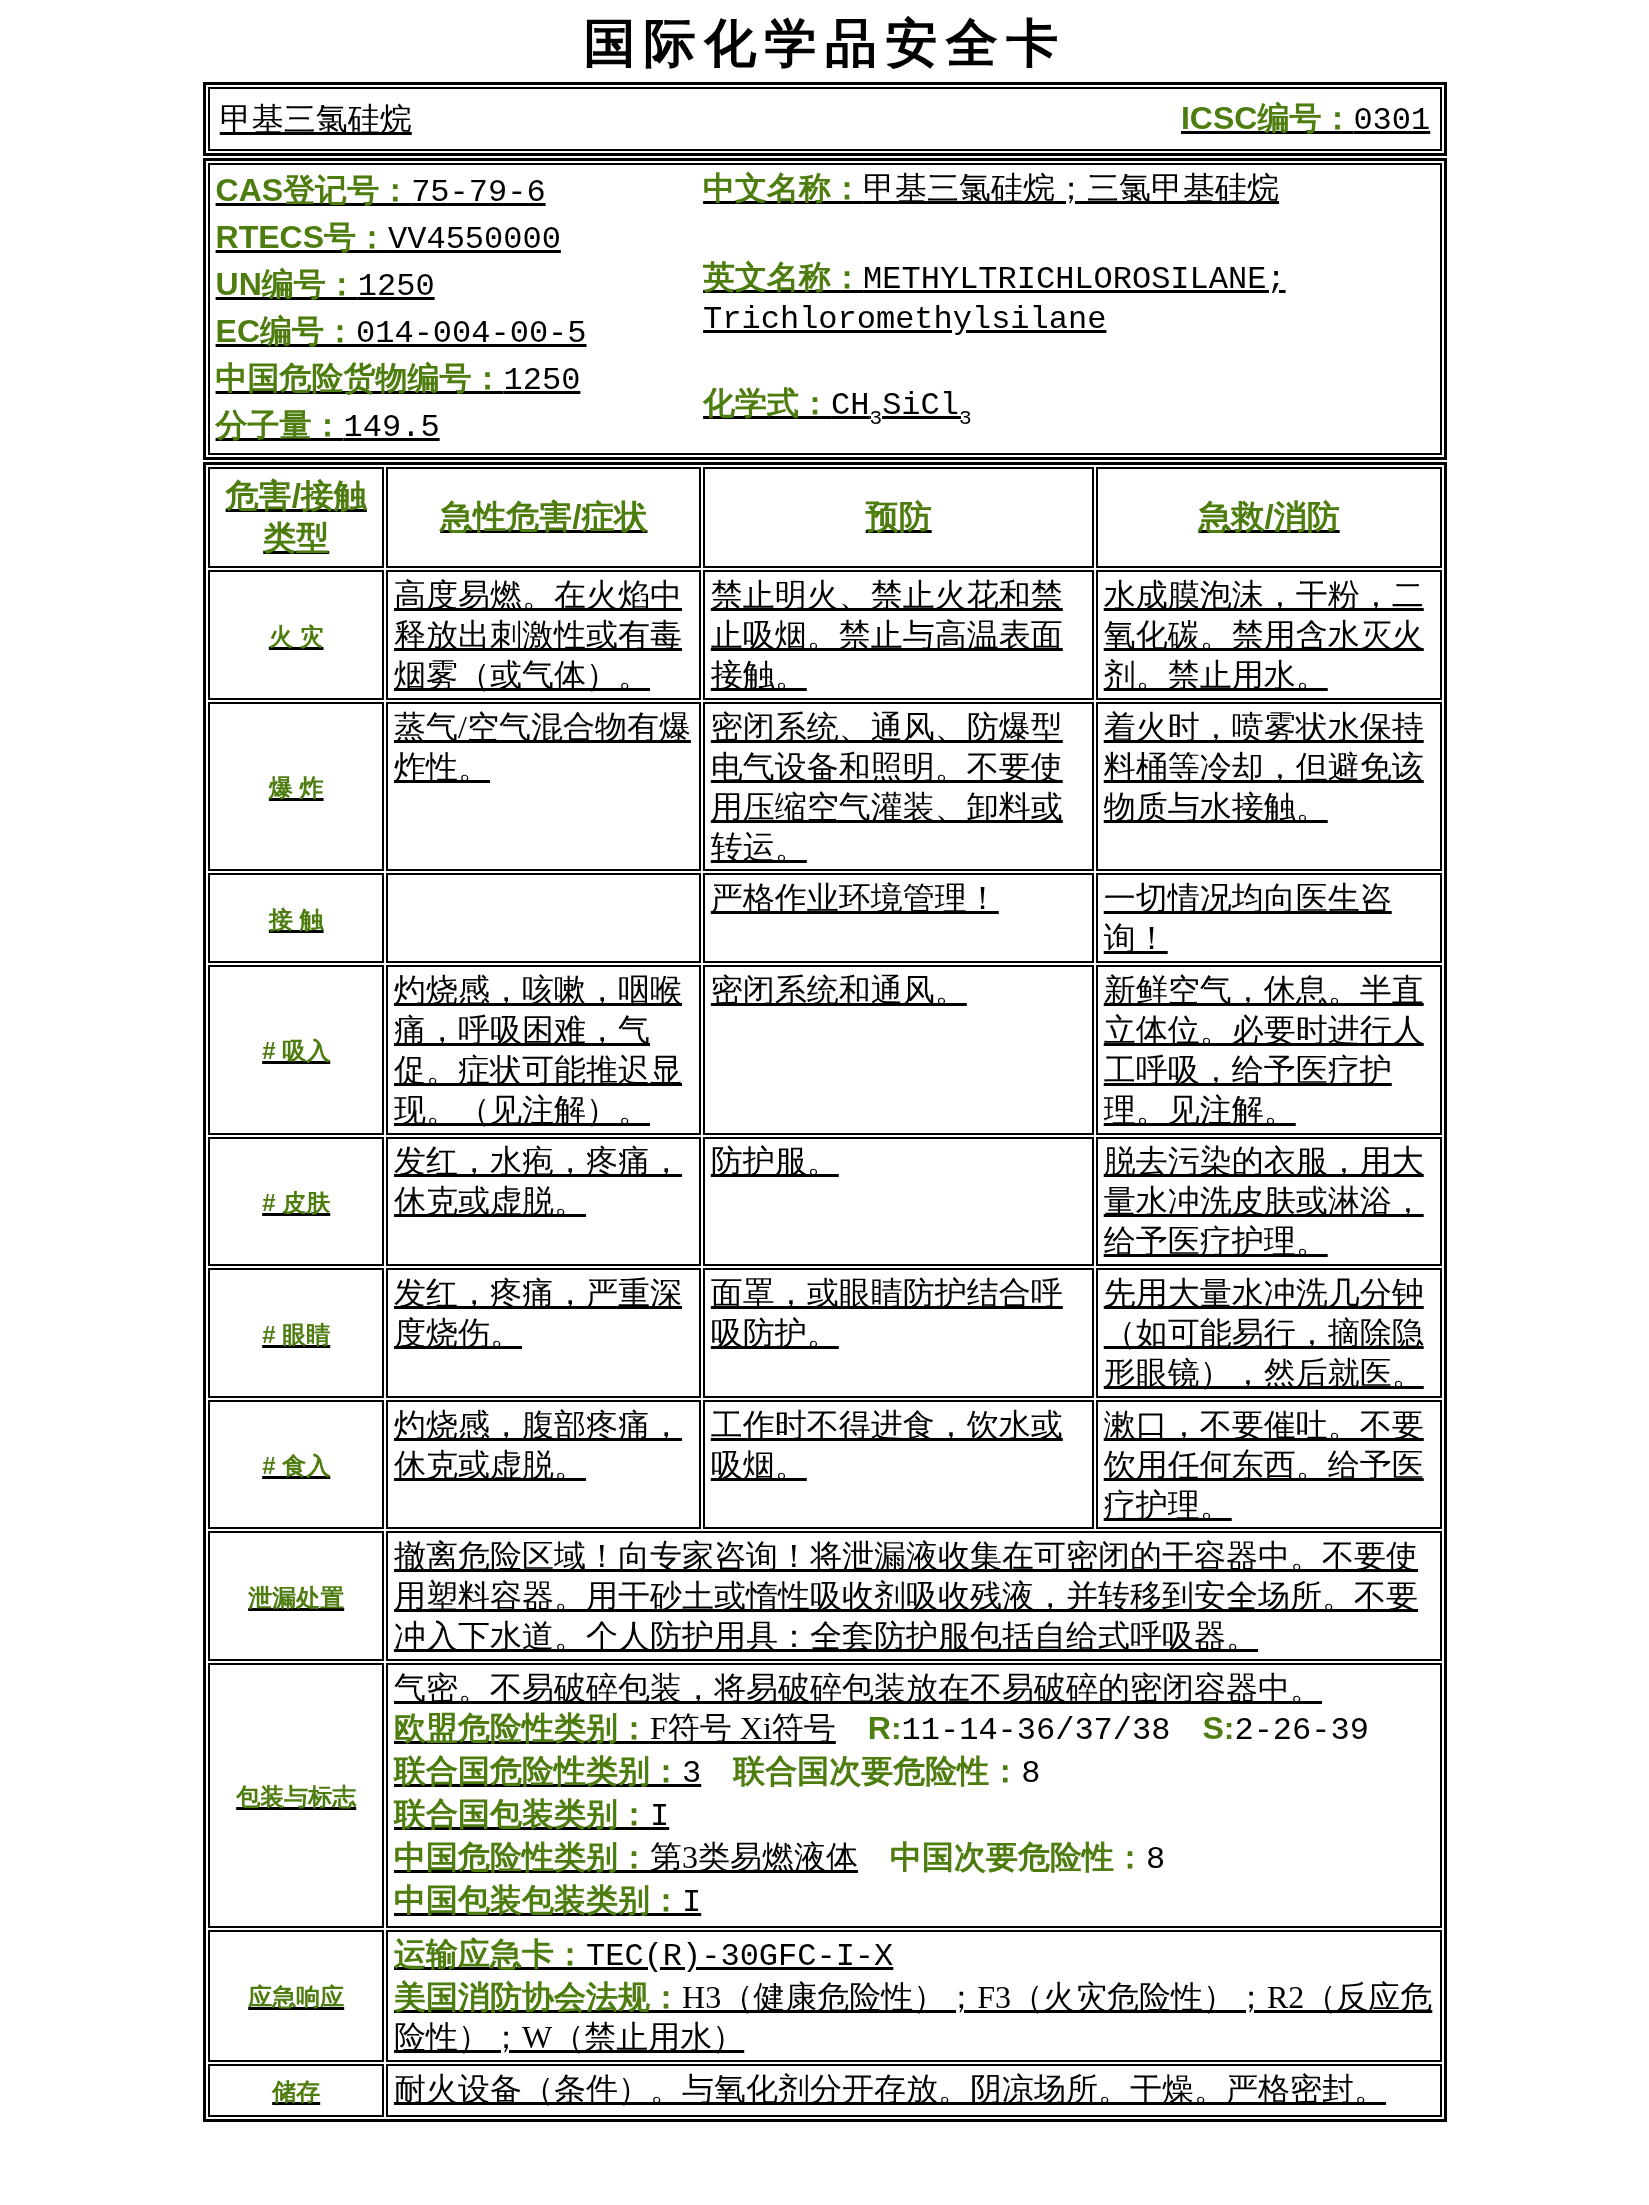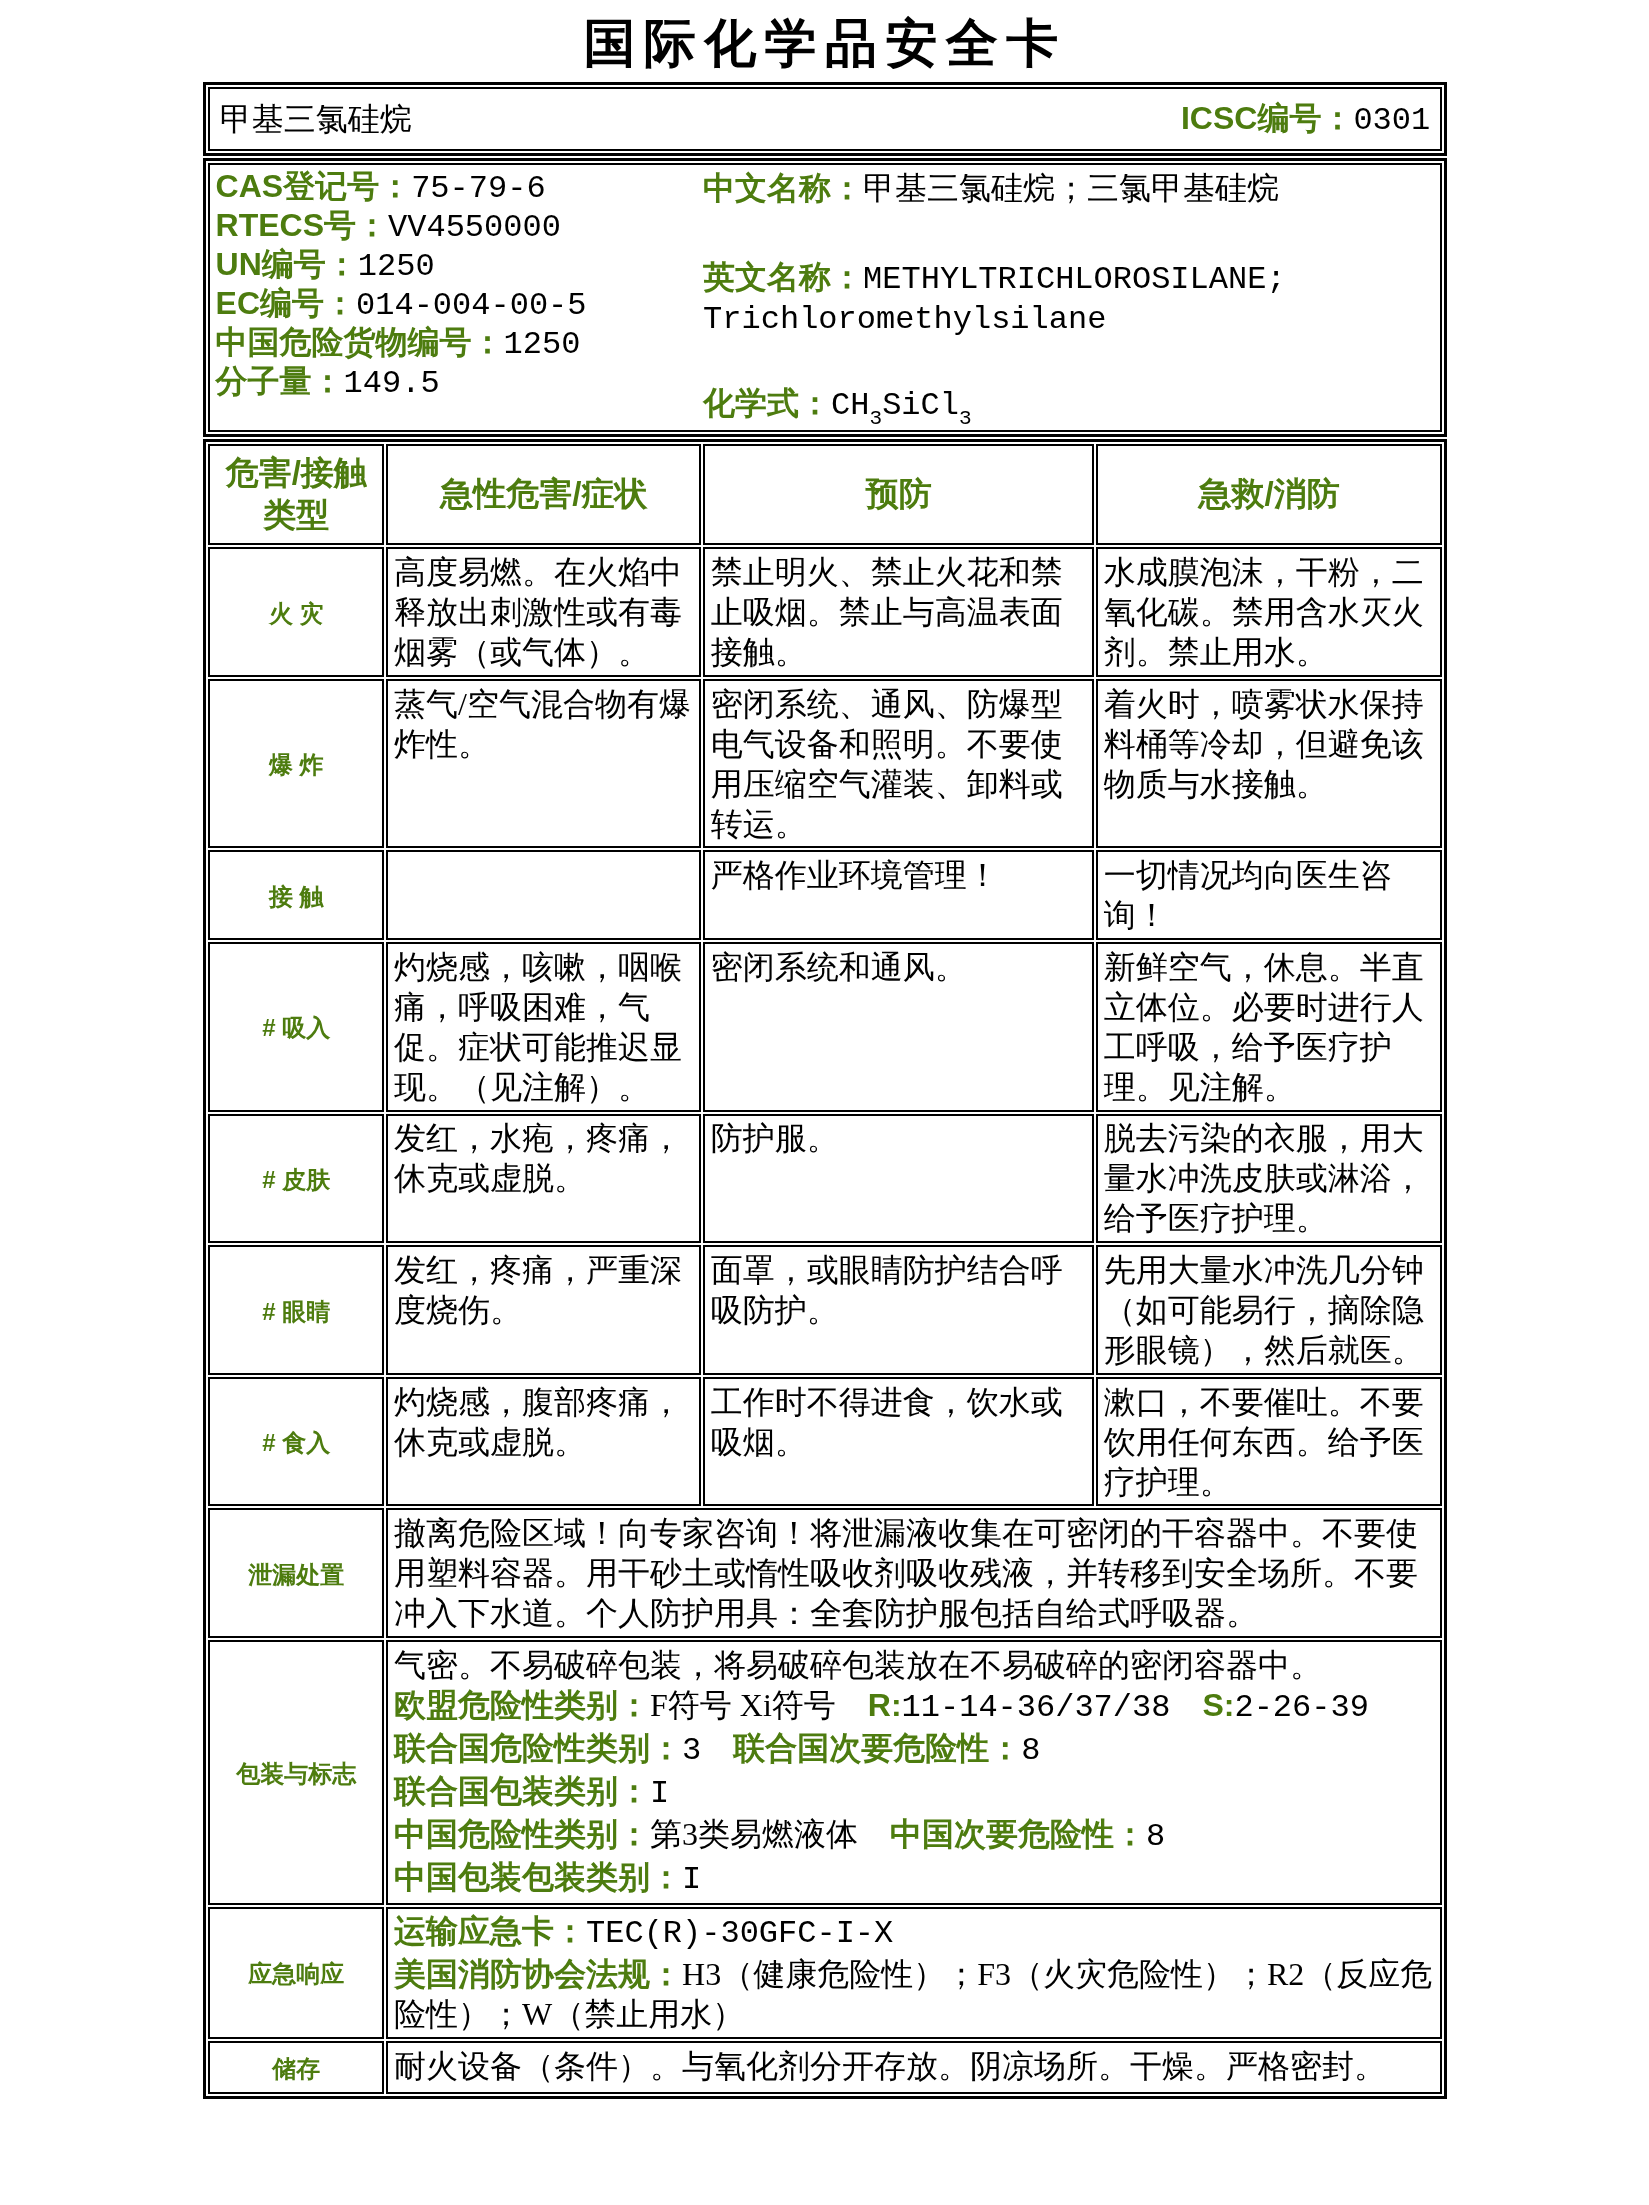--- a/index.html
+++ b/index.html
@@ -5,21 +5,21 @@
   html,body{margin:0;padding:0;}
   body{
     width:1650px;height:2205px;background:#ffffff;position:relative;
     font-family:"Liberation Serif","DejaVu Serif",serif;color:#000;
   }
   .page-title{
     margin:15.3px 0 11px 0;text-align:center;color:#000000;
     font-family:"Liberation Sans","DejaVu Sans",sans-serif;
     font-size:52px;font-weight:bold;letter-spacing:8.4px;line-height:56px;
   }
-  .card{width:1244px;margin:0 auto;}
+  .card{width:1244px;margin:0 auto;text-decoration:underline;}
   table.sec{
     width:100%;border-collapse:separate;border-spacing:2.8px;
     border:3.5px solid #000;background:#fff;table-layout:fixed;
     margin:0 0 2.1px 0;
   }
   table.sec td{
     border:2.1px solid #000;padding:2.8px 5.6px;
     font-size:32px;line-height:40px;vertical-align:top;background:#fff;
     word-break:break-all;overflow:hidden;
   }
@@ -32,21 +32,21 @@
     text-align:center;vertical-align:middle !important;
   }
   .cat .lbl{font-size:24px;}
   
   td.namecell{height:54px;vertical-align:middle !important;}
   .name-row{display:flex;justify-content:space-between;align-items:center;padding:0 4.2px;}
   
   td.idcell{height:259px;vertical-align:middle !important;}
   .id-flex{display:flex;flex-direction:row;align-items:stretch;}
   .id-left{width:40%;}
-  .id-left .line{line-height:36px;}
+  .id-left .line{line-height:44px;}
   .id-right{width:60%;}
   .id-right .line{line-height:40px;}
   .en-block{margin-top:49px;}
   .formula-block{margin-top:43px;}
   sub.fsub{font-size:21px;vertical-align:-9.8px;line-height:0;}
   
   col.c1{width:176px;}col.c2{width:314px;}col.c3{width:390px;}col.c4{width:345px;}
   tr.r-header td{height:92px;text-align:center;vertical-align:middle;}
   tr.r-header .lbl{font-size:33px;line-height:42px;}
   tr.r-fire td{height:114px;}

